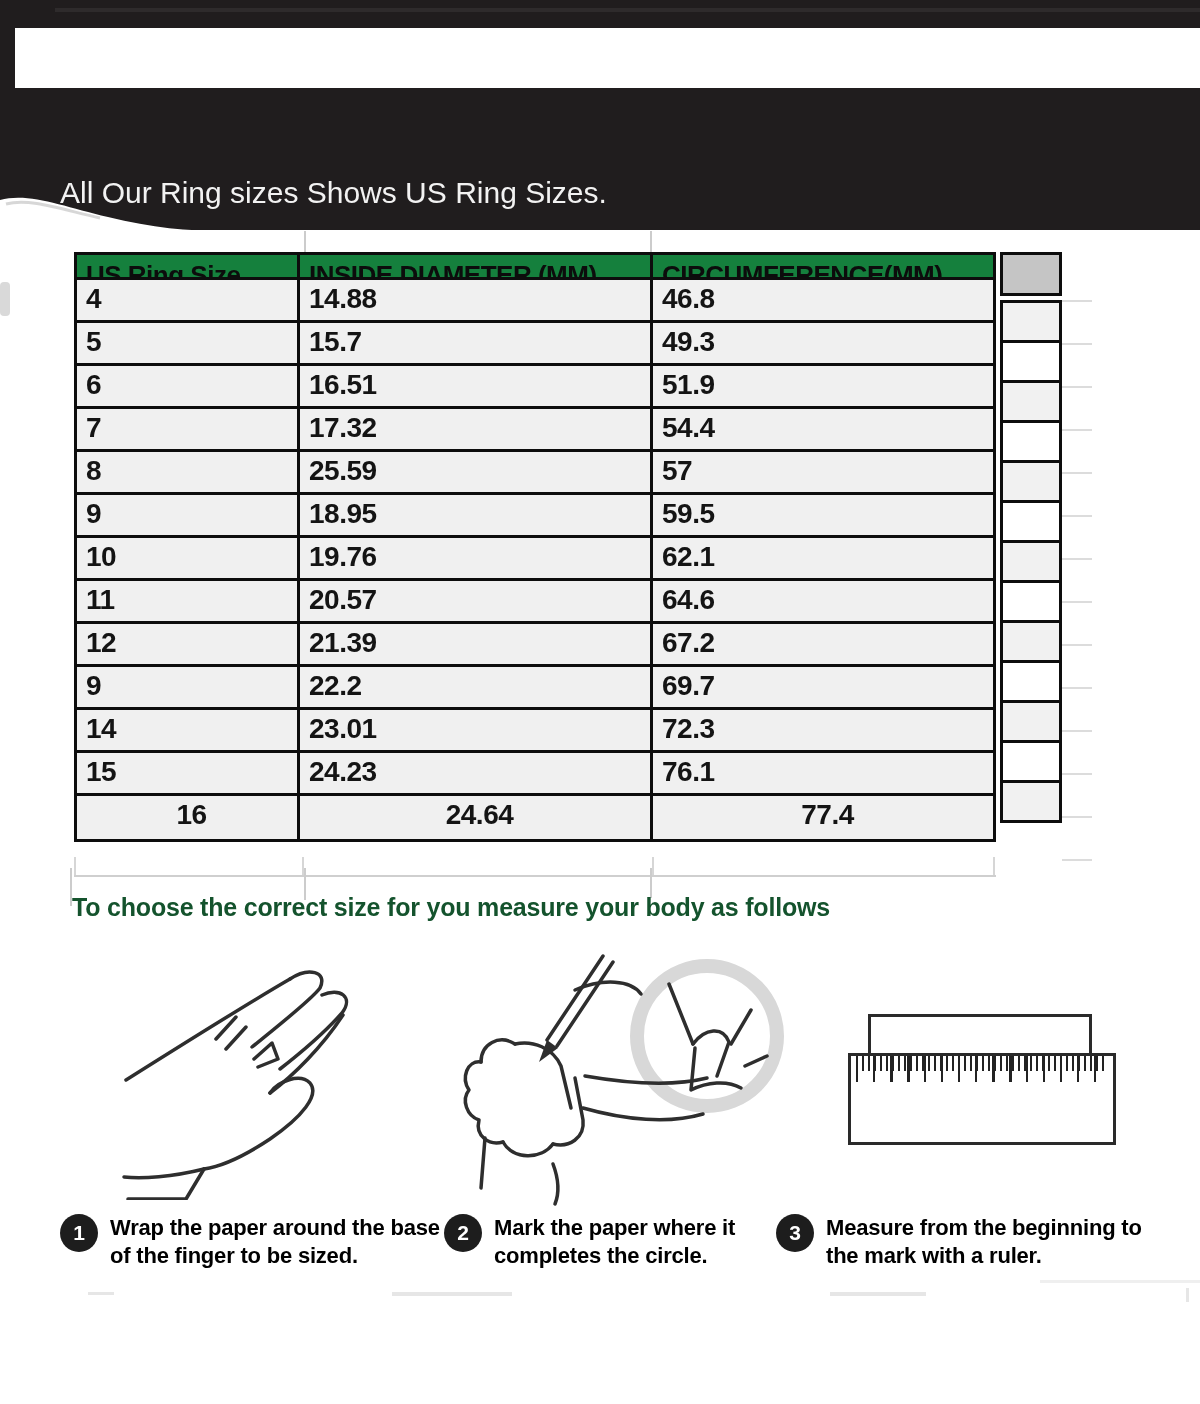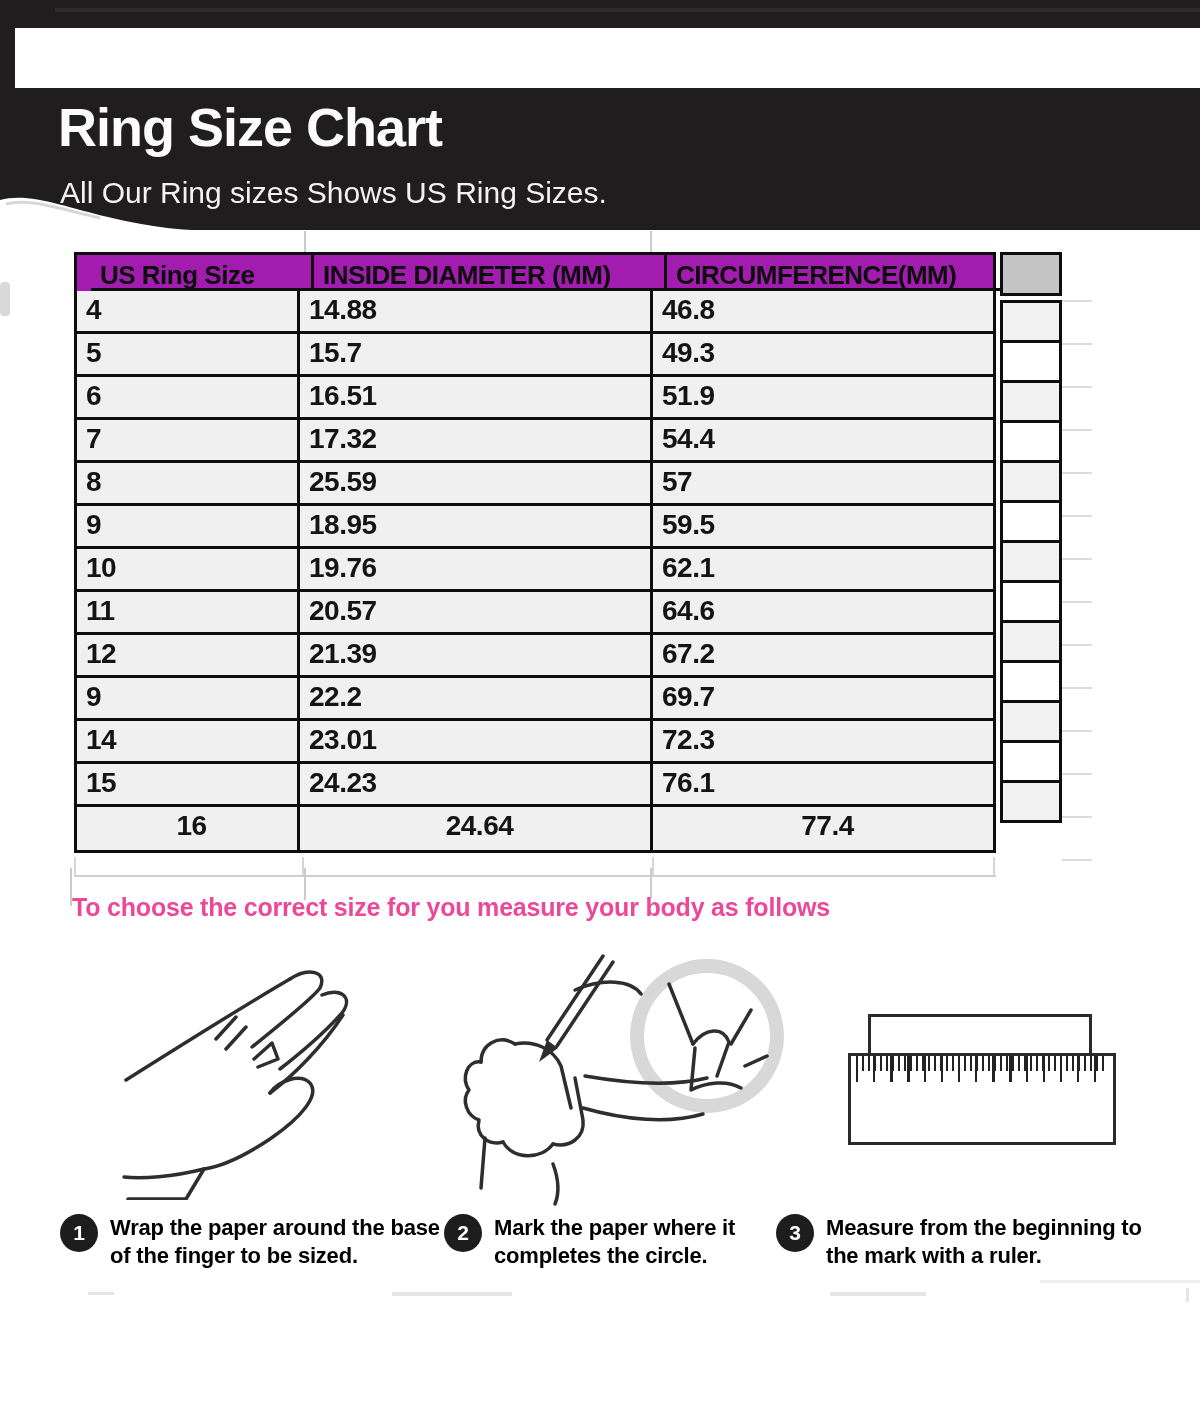--- a/index.html
+++ b/index.html
@@ -15,22 +15,22 @@
   .hdr-sub{position:absolute;left:60px;top:176px;font-size:30px;font-weight:400;color:#f2f2f2;}
   .hdr-curl{position:absolute;left:0;top:190px;width:220px;height:41px;}
 
   
   .tbl{position:absolute;left:74px;top:252px;width:922px;border:3px solid #0d0d0d;
        box-sizing:border-box;}
   .trow{display:grid;grid-template-columns:223px 353px 340px;}
   .trow > div{box-sizing:border-box;border-right:3px solid #0d0d0d;padding:3px 0 0 9px;
               overflow:hidden;white-space:nowrap;}
   .trow > div:last-child{border-right:none;}
-  .thead{height:36px;background:#a21caf;font-size:26px;font-weight:700;color:#0c0c0c;
-         letter-spacing:-0.5px;padding-left:14px;}
+  .thead{height:25px;background:#15803d;font-size:26px;font-weight:700;color:#0c0c0c;
+         letter-spacing:-0.5px;}
   .thead > div{border-bottom:3px solid #0d0d0d;padding-top:5px;}
   .tdata{height:43px;background:#f0f0f0;font-size:28px;font-weight:700;color:#141414;
          letter-spacing:-0.5px;}
   .tdata > div{border-bottom:3px solid #0d0d0d;}
   .tdata:last-of-type > div{border-bottom:none;text-align:center;}
   
   .tbl-ghost{position:absolute;left:74px;top:857px;width:922px;height:18px;
              border-bottom:2px solid #cfcfcf;}
   .tbl-ghost .v{position:absolute;top:0;width:2px;height:18px;background:#d6d6d6;}
 
@@ -41,21 +41,21 @@
   .xcol .xcell{box-sizing:border-box;height:43px;border:3px solid #0d0d0d;margin-top:-3px;}
   .xcol .xcell.g{background:#f1f1f1;}
   .xcol .xcell.w{background:#ffffff;}
   .xticks{position:absolute;left:1062px;top:300px;width:30px;height:580px;
           background:repeating-linear-gradient(180deg,#dcdcdc 0 2px,transparent 2px 43px);}
 
   
   .stub{position:absolute;background:#cccccc;}
 
   
-  .lead{position:absolute;left:72px;top:893px;font-size:25px;font-weight:700;color:#ec4899;
+  .lead{position:absolute;left:72px;top:893px;font-size:25px;font-weight:700;color:#14532d;
         letter-spacing:-0.2px;}
 
   .sketch{position:absolute;}
   .sketch path, .sketch line, .sketch circle{fill:none;stroke:#2e2e2e;stroke-width:3.5;
         stroke-linecap:round;stroke-linejoin:round;}
   .sketch .loupe{stroke:#d8d8d8;stroke-width:14;}
   .sketch .fill{fill:#2e2e2e;stroke:none;}
 
   
   .paper-strip{position:absolute;left:868px;top:1014px;width:224px;height:42px;
@@ -82,21 +82,20 @@
   .art{position:absolute;background:#e6e6e6;}
 </style>
 </head>
 <body>
 
 <div id="stage">
 
   <div class="hdr">
     <div class="hdr-topline"></div>
     <div class="hdr-white"></div>
-    <div class="hdr-title">Ring Size Chart</div>
     <div class="hdr-sub">All Our Ring sizes Shows US Ring Sizes.</div>
     <svg class="hdr-curl" viewBox="0 0 220 41">
       <path d="M0,10 C28,2 62,16 108,27 C152,38 190,41 220,41 L0,41 Z" fill="#ffffff"></path>
       <path d="M6,14 C30,8 60,19 100,28" fill="none" stroke="#bdbdbd" stroke-width="3" opacity="0.6"></path>
     </svg>
   </div>
   <div class="art" style="left:0;top:282px;width:10px;height:34px;border-radius:4px;background:#d9d9d9;"></div>
 
   <div class="stub" style="left:304px;top:231px;width:2px;height:21px;"></div>
   <div class="stub" style="left:650px;top:231px;width:2px;height:21px;"></div>

